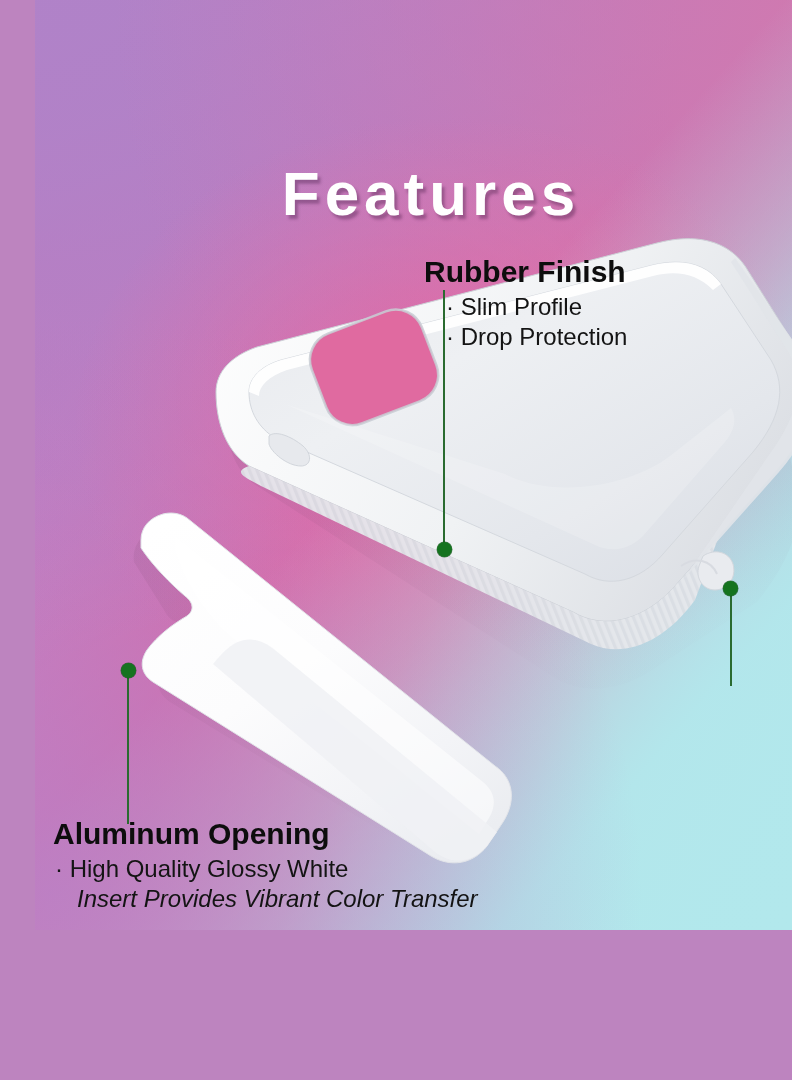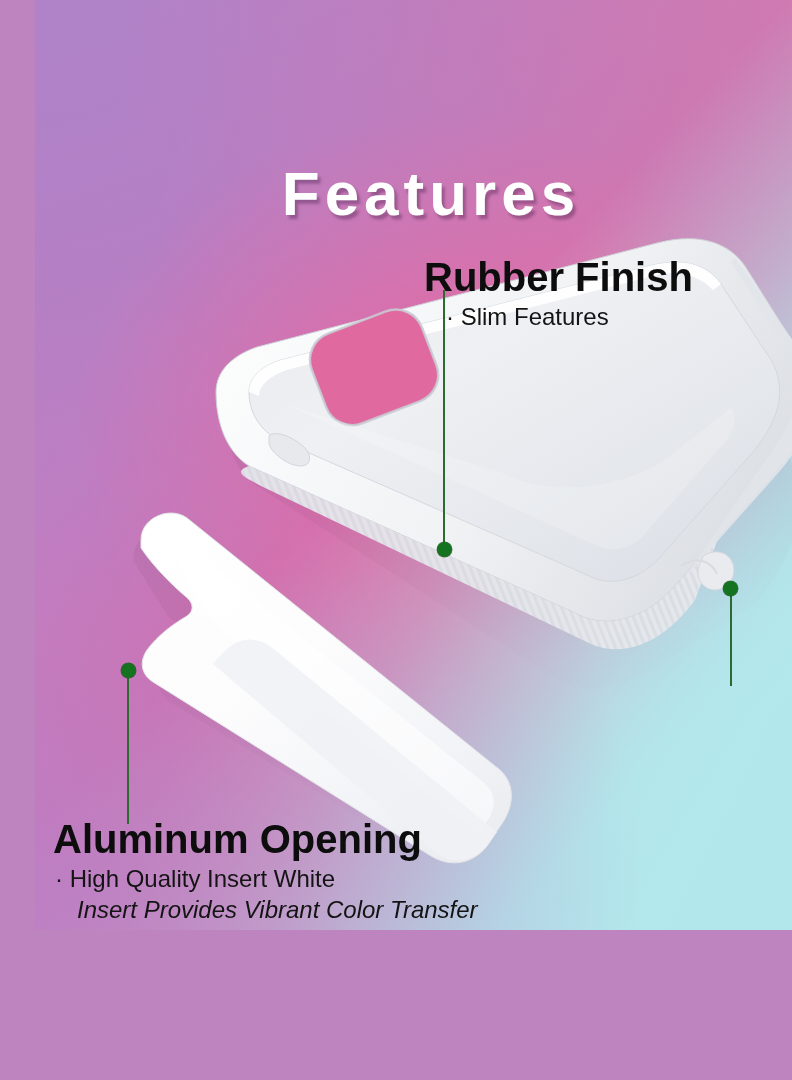--- a/index.html
+++ b/index.html
@@ -57,21 +57,21 @@
 
   
   .title{
     position:absolute;left:0;top:163px;width:792px;text-align:center;
     font-size:62px;font-weight:bold;color:#ffffff;letter-spacing:5px;
     text-shadow:3px 4px 3px rgba(70,30,70,.38);
     line-height:1;
   }
   .blk{position:absolute;}
   .hd{
-    font-size:40px;font-weight:bold;color:#0d0d0d;line-height:1.05;
+    font-size:30px;font-weight:bold;color:#0d0d0d;line-height:1.05;
     white-space:nowrap;
   }
   .ln{
     font-size:24px;color:#141414;line-height:1.29;white-space:nowrap;
   }
 
   #blkRubber{left:389px;top:256px;}
   #blkRubber .hd{margin-bottom:4px;}
   #blkRubber .ln{padding-left:22px;}
 
@@ -266,23 +266,24 @@
   <div class="leader" style="left:695px;top:588px;height:98px;"></div>
   <div class="dot" style="left:688px;top:581px;"></div>
 
   <div class="leader" style="left:92px;top:672px;height:152px;"></div>
   <div class="dot" style="left:86px;top:663px;"></div>
 
   <div class="title">Features</div>
 
   <div class="blk" id="blkRubber">
     <div class="hd">Rubber Finish</div>
-    <div class="ln">· Slim Features</div>
+    <div class="ln">· Slim Profile</div>
+    <div class="ln">· Drop Protection</div>
   </div>
 
 
   <div class="blk" id="blkAlum">
     <div class="hd">Aluminum Opening</div>
-    <div class="ln">· High Quality Insert White</div>
+    <div class="ln">· High Quality Glossy White</div>
     <div class="ln ind">Insert Provides Vibrant Color Transfer</div>
   </div>
 
 </div>
 
 </body></html>

